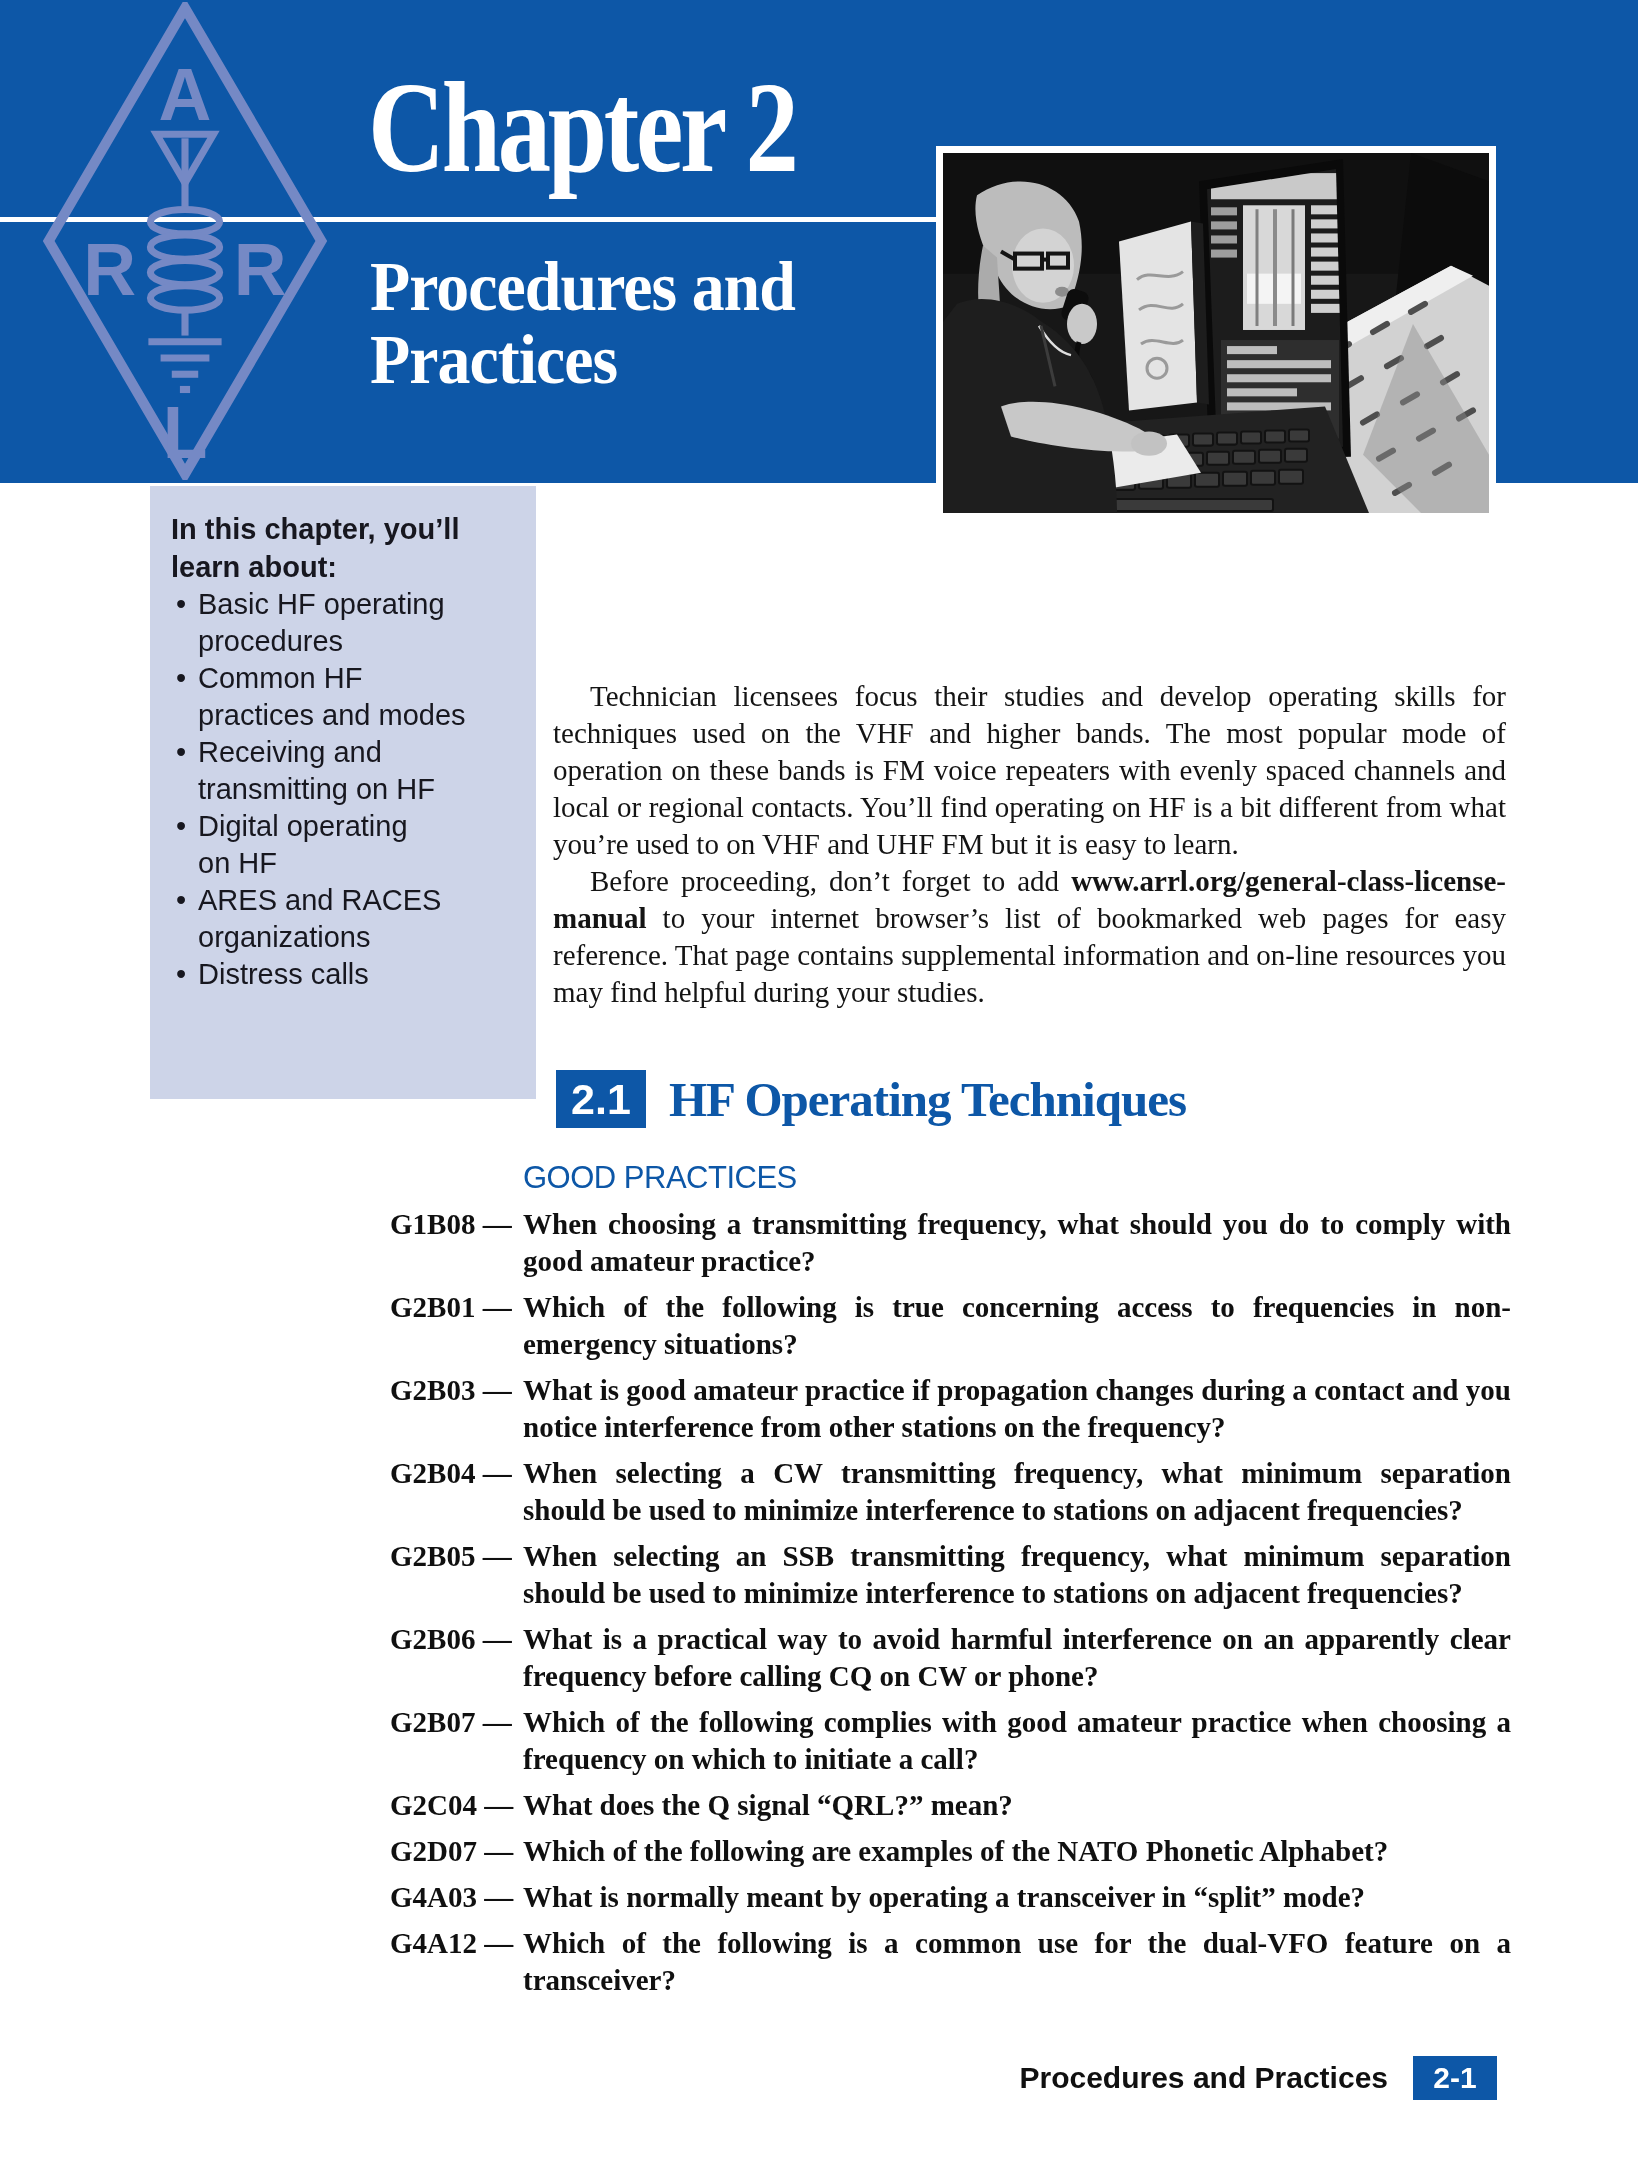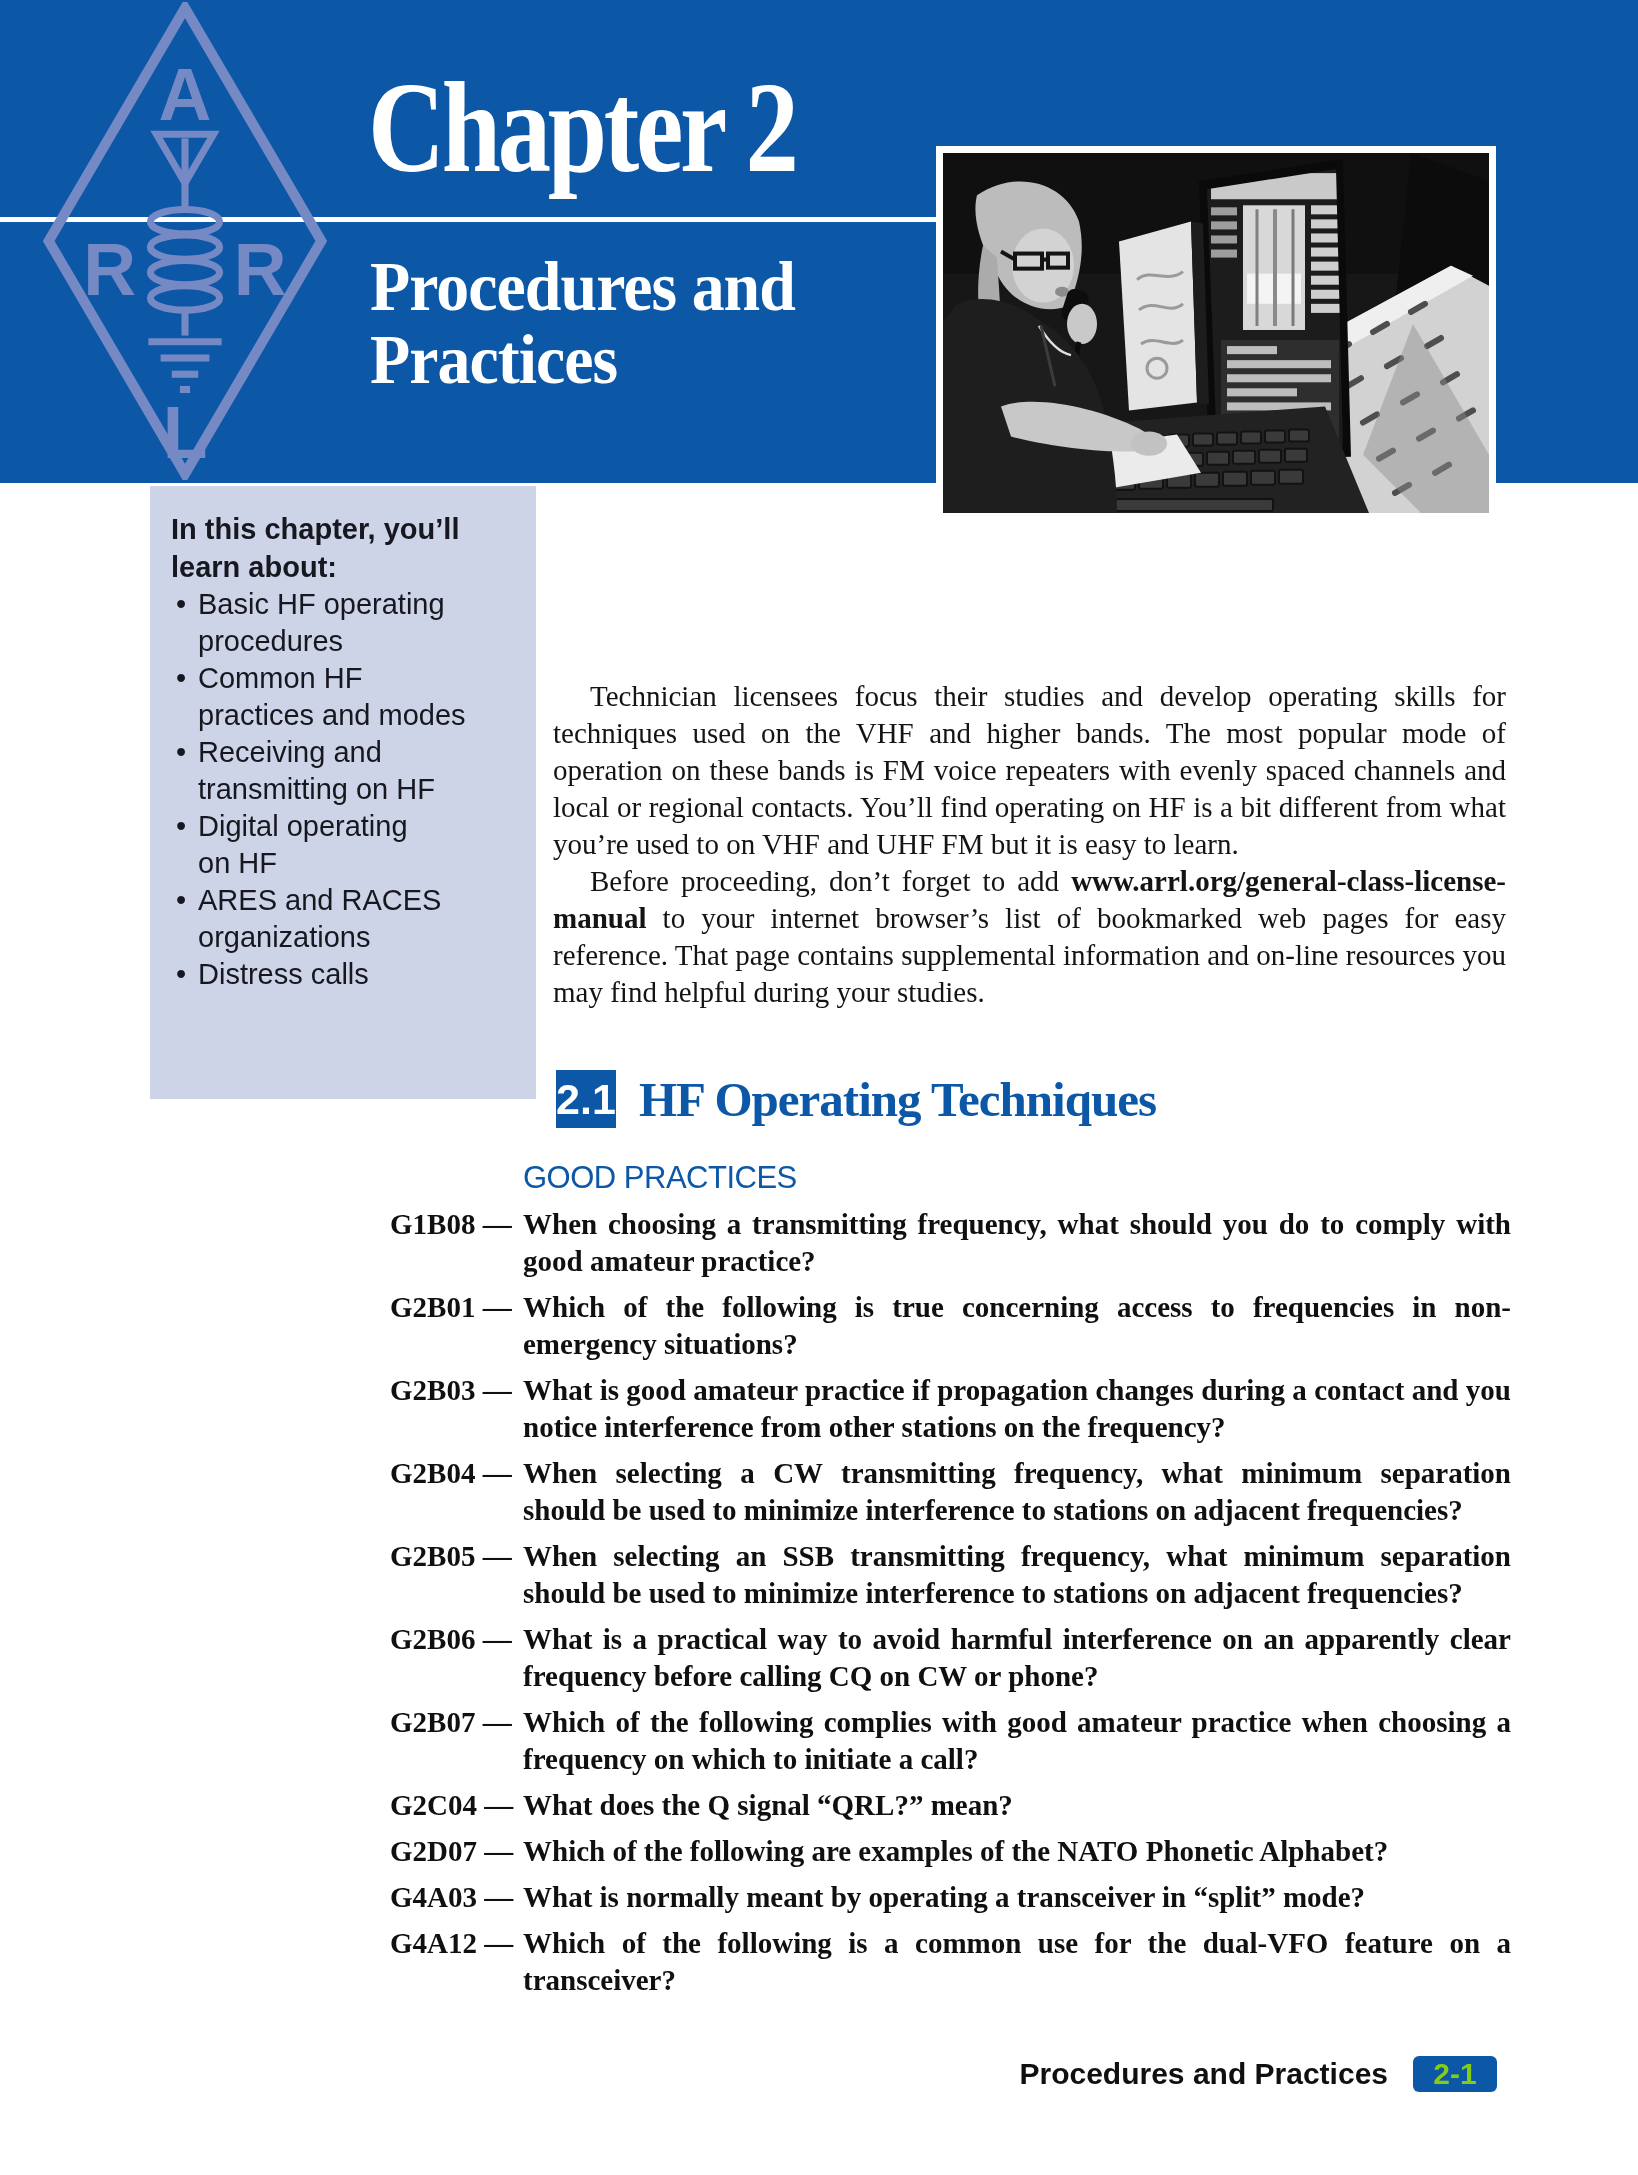--- a/index.html
+++ b/index.html
@@ -77,21 +77,21 @@
     text-align:justify;
   }
   .intro p{text-indent:37px;}
   .intro b{font-weight:bold;}
   
   .section-head{
     position:absolute;left:556px;top:1070px;
     display:flex;align-items:center;gap:23px;
   }
   .section-numbox{
-    width:60px;height:58px;
+    width:90px;height:58px;
     background:var(--band_blue,#0d57a7);
     color:#ffffff;font-size:43px;font-weight:bold;
     display:flex;align-items:center;justify-content:center;
   }
   .section-title{
     font-family:Liberation Serif, serif;font-weight:bold;
     font-size:49px;color:var(--band_blue,#0d57a7);
     letter-spacing:-1px;white-space:nowrap;
   }
   .subhead{
@@ -110,24 +110,24 @@
     margin-bottom:9px;
   }
   .q-label{display:inline-block;width:133px;text-indent:0;}
   
   .footer{
     position:absolute;left:0;top:2056px;width:1497px;
     display:flex;justify-content:flex-end;align-items:center;gap:25px;
   }
   .footer-text{font-size:30px;font-weight:bold;color:#101010;}
   .footer-pagebox{
-    min-width:84px;height:36px;padding:0 10px;
+    min-width:84px;height:44px;padding:0 10px;
     background:var(--band_blue,#0d57a7);
-    color:#84cc16;font-size:30px;font-weight:bold;
-    display:flex;align-items:center;justify-content:center;border-radius:6px;
+    color:#ffffff;font-size:30px;font-weight:bold;
+    display:flex;align-items:center;justify-content:center;
   }
 </style>
 </head>
 <body>
 
 <div class="page">
 
   <div class="band">
     <div class="band-rule"></div>
 

